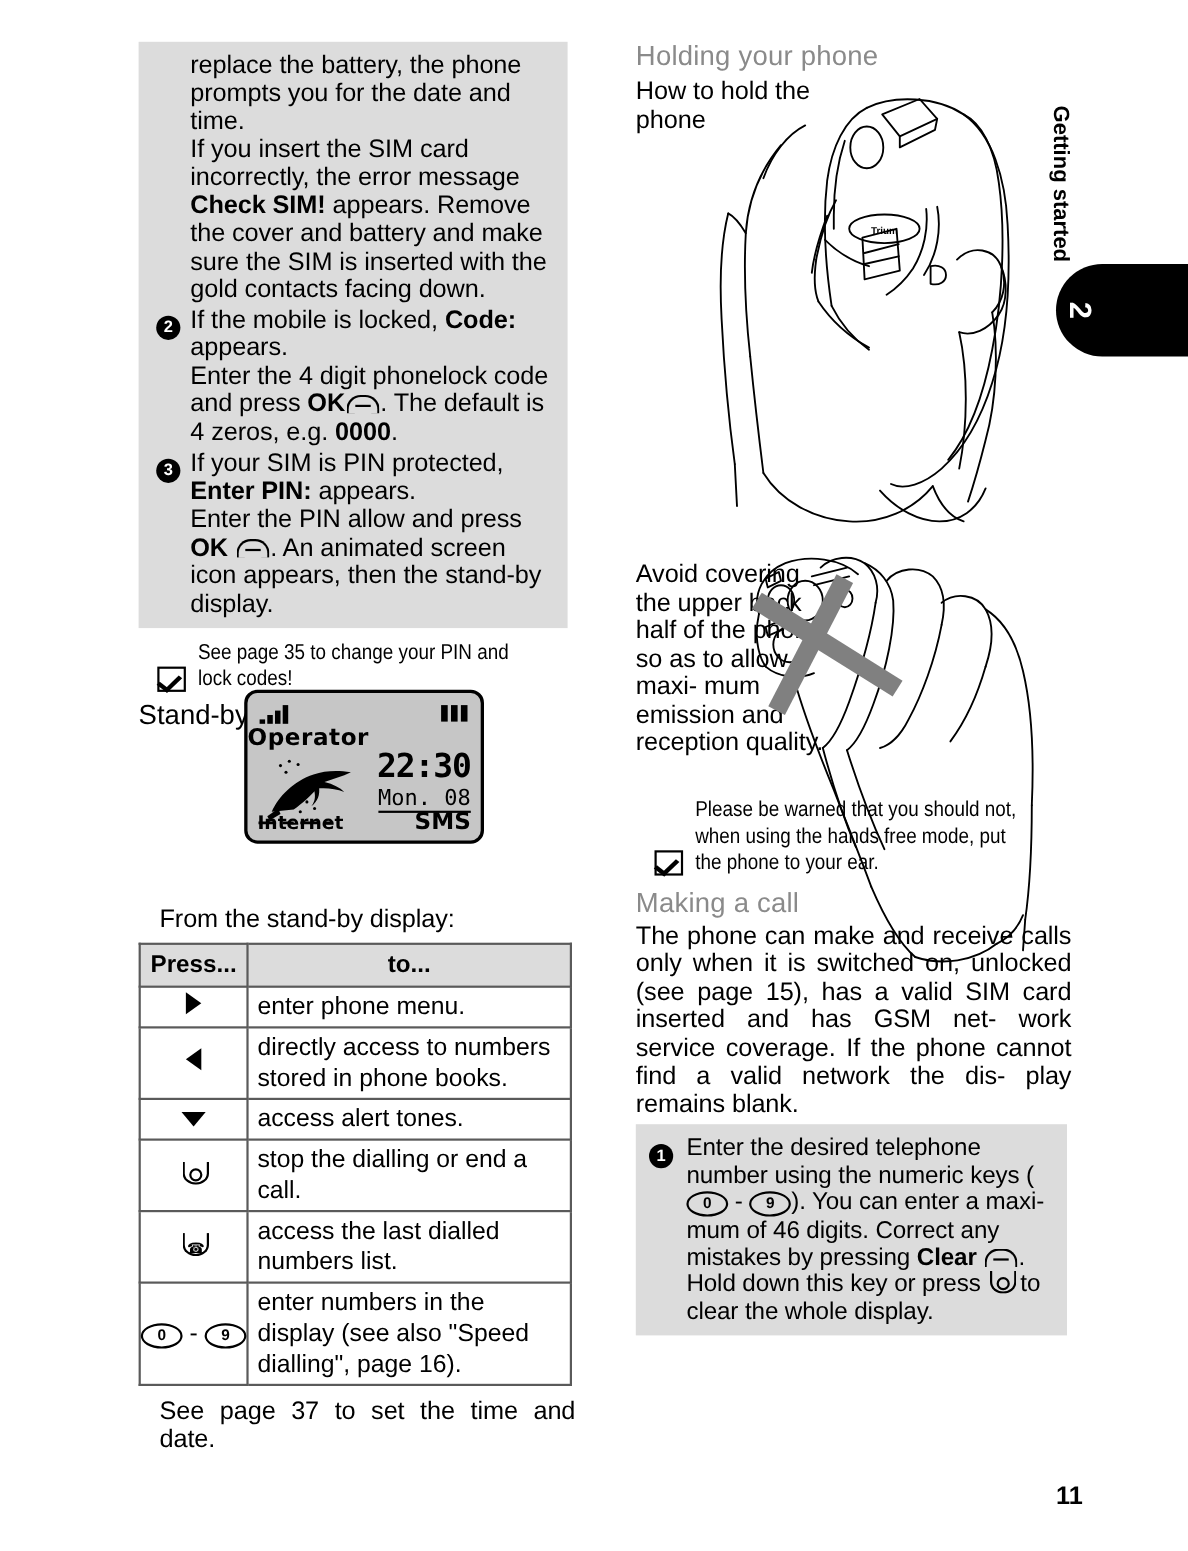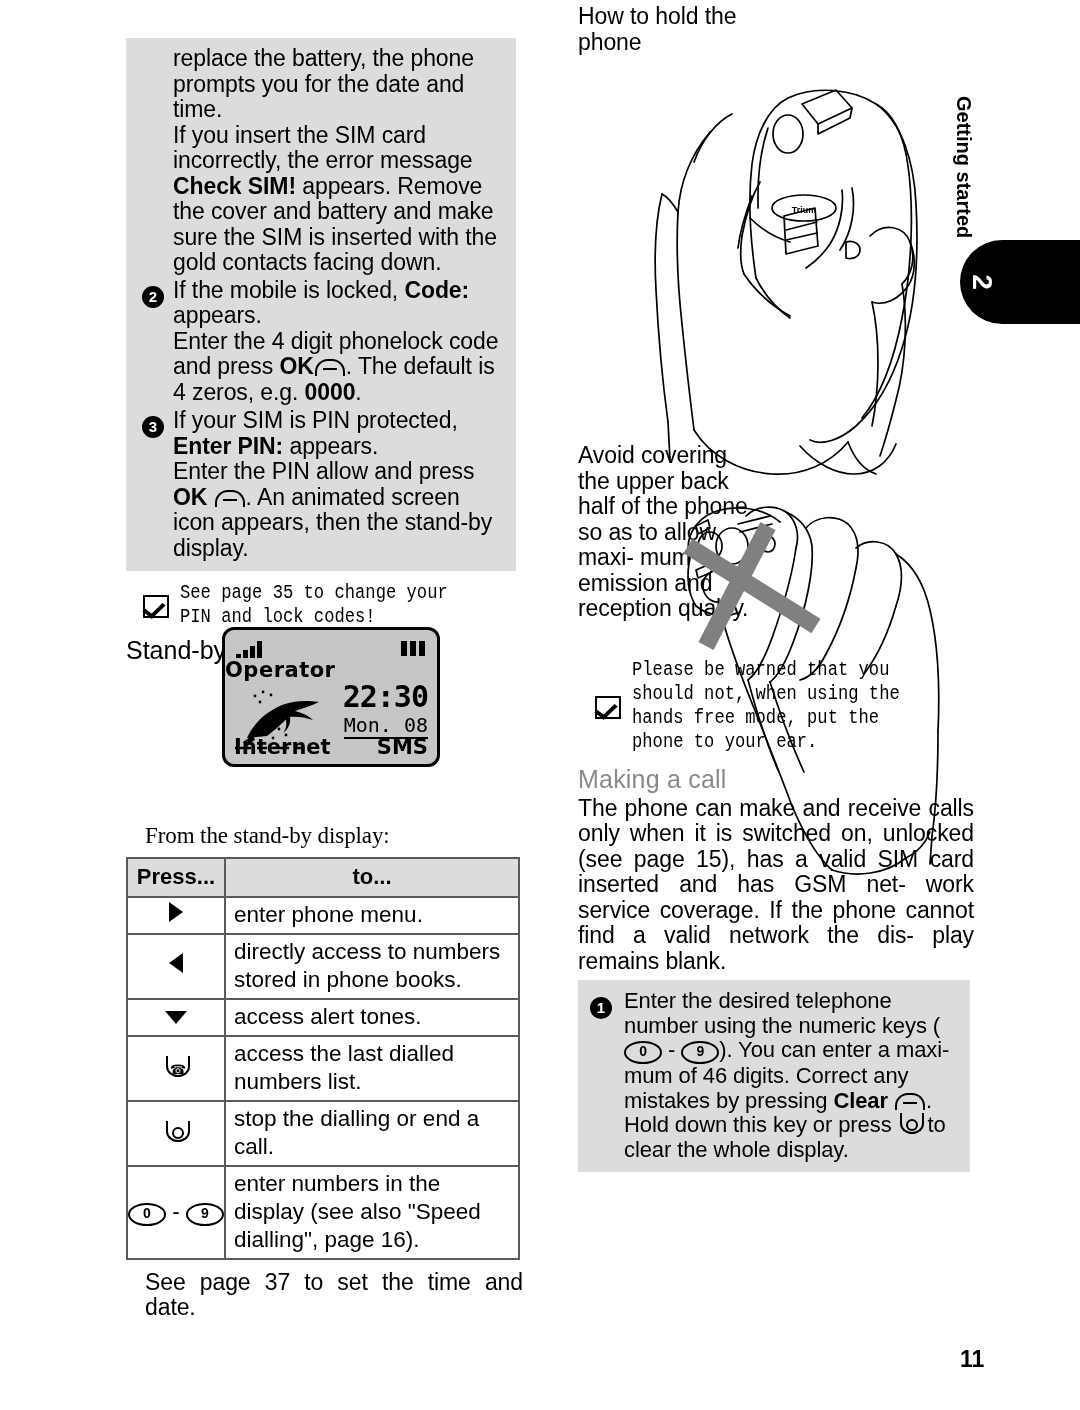--- a/index.html
+++ b/index.html
@@ -87,22 +87,22 @@
   }
   .sub-head {
     font-size: 25px;
     line-height: 30px;
     color: #000;
   }
 
   
   .note {
     display: flex;
-    align-items: center;
-    font-family: Liberation Mono, monospace;
+    align-items: flex-end;
+    font-family: Liberation Sans, sans-serif;
   }
   .note-icon {
     flex: 0 0 auto;
     width: 22px; height: 19px;
     border: 2px solid #000;
     position: relative;
     margin-right: 11px;
     margin-top: 3px;
   }
   .note-icon:before {
@@ -179,21 +179,21 @@
     font-size: 20px;
     line-height: 22px;
     border-bottom: 2px solid #000;
     padding-bottom: 1px;
   }
   .scr-internet {
     position: absolute;
     left: 9px; bottom: 5px;
     font-family: "DejaVu Sans", sans-serif;
     font-weight: bold;
-    font-size: 21px;
+    font-size: 17px;
   }
   .scr-sms {
     position: absolute;
     right: 9px; bottom: 5px;
     font-family: "DejaVu Sans", sans-serif;
     font-weight: bold;
     font-size: 21px;
   }
   .dolphin {
     position: absolute;
@@ -379,47 +379,47 @@
 
     <div class="note" style="margin-top:10px; margin-left:17px;">
       <div class="note-icon"></div>
       <div class="note-text">See page 35 to change your PIN and lock codes!</div>
     </div>
 
     <div class="sub-head" style="margin-top:6px; margin-left:0px;">Stand-by display</div>
 
     <div style="height:152px;"></div>
 
-    <div class="body-text" style="margin-left:19px; margin-top:6px;font-family:Liberation Serif, serif;">From the stand-by display:</div>
+    <div class="body-text" style="margin-left:19px; margin-top:6px;">From the stand-by display:</div>
 
     <table class="keytable" style="margin-top:8px;">
       <tbody>
           <tr>
         <th style="width:96px;">Press...</th>
         <th>to...</th>
       </tr>
       <tr>
         <td class="keycell"><span class="tri-r"></span></td>
         <td>enter phone menu.</td>
       </tr>
       <tr>
         <td class="keycell"><span class="tri-l"></span></td>
         <td>directly access to numbers stored in phone books.</td>
       </tr>
       <tr>
         <td class="keycell"><span class="tri-d"></span></td>
         <td>access alert tones.</td>
       </tr>
       <tr>
+        <td class="keycell"><span class="k-end"></span></td>
+        <td>stop the dialling or end a call.</td>
+      </tr>
+      <tr>
         <td class="keycell"><span class="k-send"></span></td>
         <td>access the last dialled numbers list.</td>
-      </tr>
-      <tr>
-        <td class="keycell"><span class="k-end"></span></td>
-        <td>stop the dialling or end a call.</td>
       </tr>
       <tr>
         <td class="keycell"><span class="k-num">0</span> - <span class="k-num">9</span></td>
         <td>enter numbers in the display (see also "Speed dialling", page 16).</td>
       </tr>
     </tbody>
       </table>
 
     <div class="body-text just" style="margin-top:10px; margin-left:19px; width:378px;">See page 37 to set the time and date.</div>
   </div>
@@ -453,20 +453,21 @@
       </svg>
       <div class="scr-time">22:30</div>
       <div class="scr-date">Mon. 08</div>
       <div class="scr-internet">Internet</div>
       <div class="scr-sms">SMS</div>
     </div>
   </div>
 
   <div class="col-right">
 
+    <div class="sec-head" style="margin-top:36px;">Holding your phone</div>
 
     <div class="body-text" style="margin-top:4px; width:180px;">How to hold the phone</div>
 
     <div style="height:388px;"></div>
 
     <div class="body-text" style="width:175px;">Avoid covering the upper back half of the phone so as to allow maxi- mum emission and reception quality.</div>
 
     <div class="note" style="margin-top:36px; margin-left:17px; width:378px;">
       <div class="note-icon"></div>
       <div class="note-text">Please be warned that you should not, when using the hands free mode, put the phone to your ear.</div>

